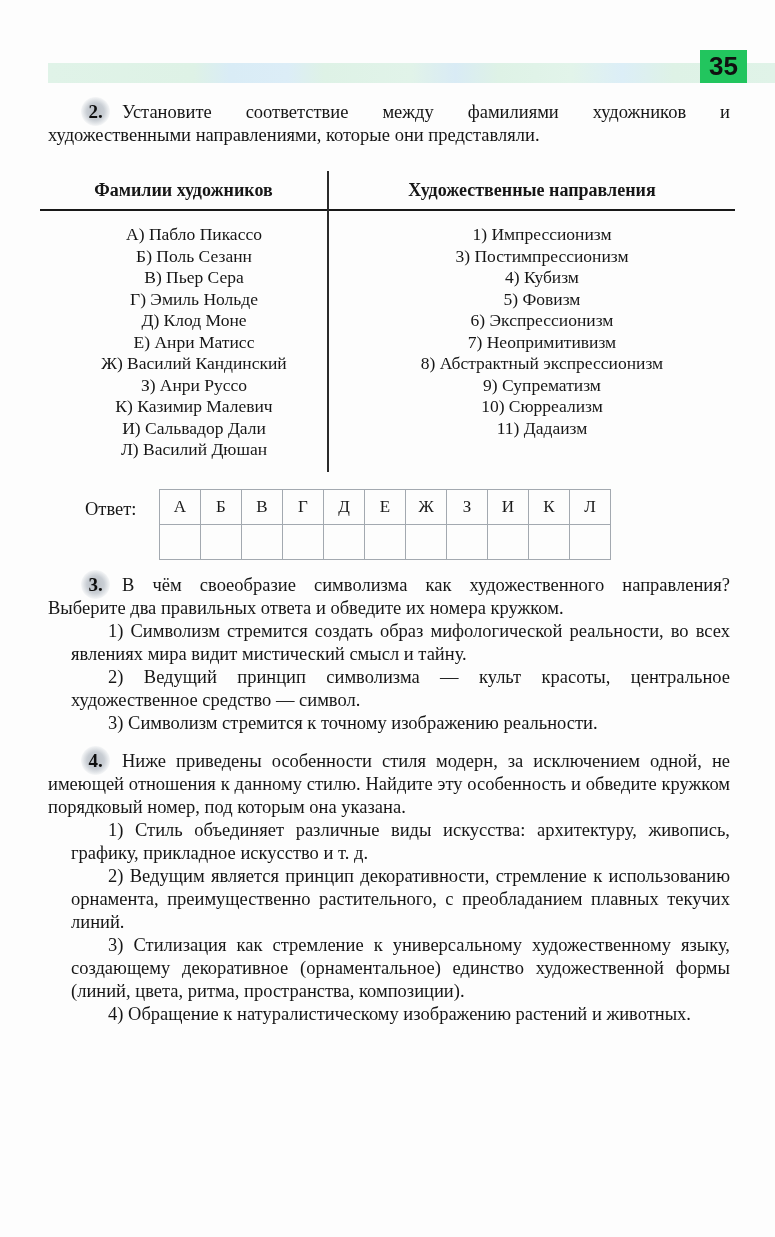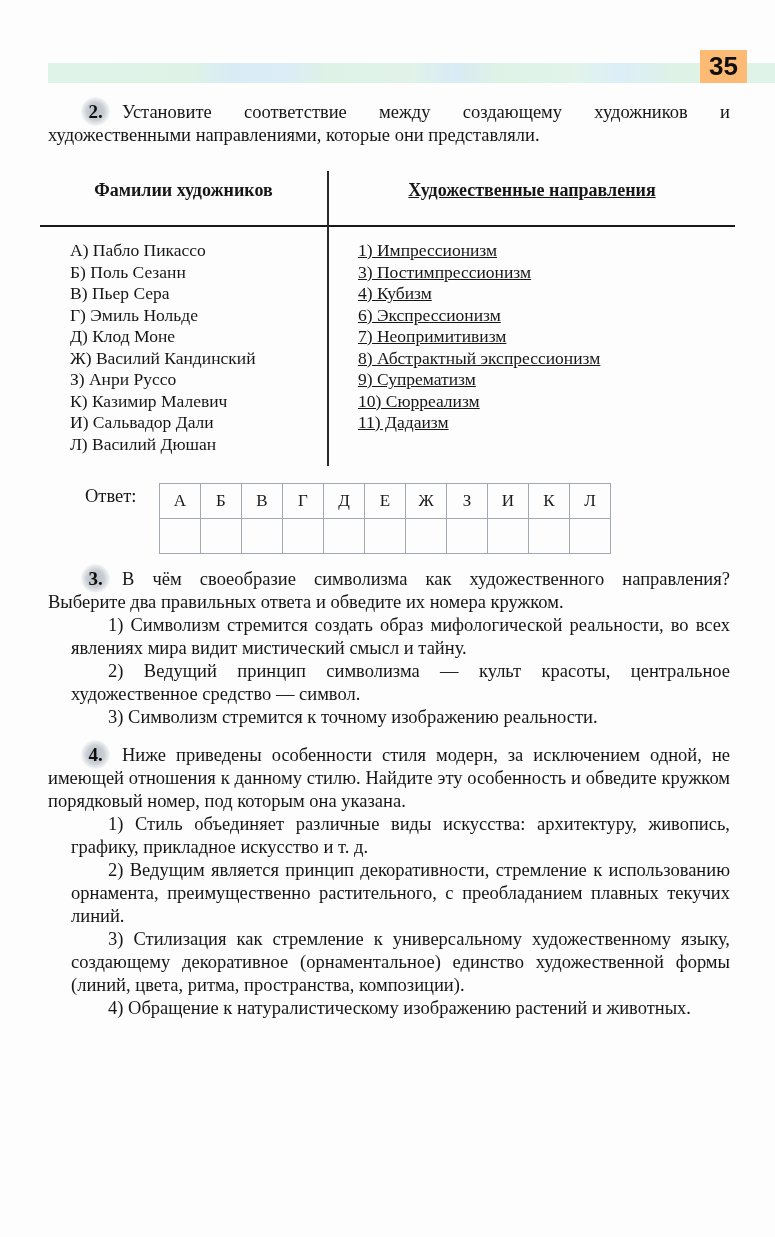--- a/index.html
+++ b/index.html
@@ -9,21 +9,21 @@
     font-family:"Liberation Serif", serif;
   }
   .top-bar {
     position:absolute; top:63px; left:48px; right:0; height:20px;
     background:linear-gradient(90deg,
       #e0f3e8 0%, #def2e6 20%, #d9ecf6 25%, #dcedf7 33%, #def2e6 38%,
       #e1f3e9 50%, #d9ebf5 56%, #def2e6 62%, #e2f4ea 72%, #dceef7 79%,
       #def2e6 86%, #e0f3e8 100%);
   }
   .page-num {
-    position:absolute; top:50px; right:28px; background:#fdba74;
+    position:absolute; top:50px; right:28px; background:#22c55e;
     padding:3px 9px 4px;
     font-family:"Liberation Sans", sans-serif; font-weight:bold;
     font-size:26px; line-height:1; color:#101010;
   }
   .content { position:absolute; left:48px; top:0; width:682px; }
   p { margin:0; text-align:justify; font-size:18.5px; line-height:23px; }
   .para-badge { position:relative; text-indent:74px; }
   .ex2-intro { margin-top:101px; }
   .ex3-intro { margin-top:14px; }
   .ex4-intro { margin-top:15px; }
@@ -32,70 +32,72 @@
     border-radius:50%; text-indent:0;
     background:radial-gradient(circle, #b9bec5 0%, #c9ced4 42%,
       rgba(230,233,236,0.65) 66%, rgba(253,253,253,0) 76%);
     display:flex; align-items:center; justify-content:center;
     font-weight:bold; font-size:19px; color:#0e0e0e;
   }
   .opt { text-indent:37px;margin-left:23px; }
   
   .match-table { display:flex; margin:24px 0 0 -8px; width:695px; }
   .mt-left  { width:287px; border-right:2px solid #2a2a2a; }
-  .mt-right { flex:1;text-decoration:underline; }
+  .mt-right { flex:1; }
   .mt-header {
     text-align:center; font-weight:bold; font-size:18px;
-    padding:8px 0 24px; border-bottom:2.5px solid #191919; line-height:22px;
+    padding:8px 0 8px; border-bottom:2.5px solid #191919; line-height:22px;
   }
   .mt-items { padding:13px 0 11px; }
   .mt-left  .mt-items { padding-left:21px; }
   .mt-right .mt-items { padding-left:20px; }
-  .mt-item { font-size:17.5px; line-height:21.5px; text-align:left; white-space:nowrap;margin-left:9px; }
+  .mt-item { font-size:17.5px; line-height:21.5px; text-align:center; white-space:nowrap; }
   
   .answer-row { display:flex; align-items:flex-start; margin-top:17px; }
-  .answer-label { font-size:18.5px; margin-left:37px; margin-top:3px; width:64px; }
+  .answer-label { font-size:18.5px; margin-left:37px; margin-top:10px; width:64px; }
   .answer-grid { border-collapse:collapse; margin-left:10px; border:1.5px solid #8d939a; }
   .answer-grid td {
     border:1.4px solid #a3a9b0; width:40px; height:34px; padding:0;
     text-align:center; vertical-align:middle; font-size:17px; color:#1b1b1b;
   }
 </style>
 </head>
 <body>
 
 <div class="top-bar"></div>
 <div class="page-num">35</div>
 
 <div class="content">
 
-  <p class="para-badge ex2-intro"><span class="badge">2.</span><span>Установите соответствие между создающему художников и художественными направлениями, которые они представляли.</span></p>
+  <p class="para-badge ex2-intro"><span class="badge">2.</span><span>Установите соответствие между фамилиями художников и художественными направлениями, которые они представляли.</span></p>
 
   <div class="match-table">
     <div class="mt-left">
       <div class="mt-header">Фамилии художников</div>
       <div class="mt-items">
         <div class="mt-item">А) Пабло Пикассо</div>
         <div class="mt-item">Б) Поль Сезанн</div>
         <div class="mt-item">В) Пьер Сера</div>
         <div class="mt-item">Г) Эмиль Нольде</div>
         <div class="mt-item">Д) Клод Моне</div>
+        <div class="mt-item">Е) Анри Матисс</div>
         <div class="mt-item">Ж) Василий Кандинский</div>
         <div class="mt-item">З) Анри Руссо</div>
         <div class="mt-item">К) Казимир Малевич</div>
         <div class="mt-item">И) Сальвадор Дали</div>
         <div class="mt-item">Л) Василий Дюшан</div>
       </div>
     </div>
     <div class="mt-right">
       <div class="mt-header">Художественные направления</div>
       <div class="mt-items">
         <div class="mt-item">1) Импрессионизм</div>
         <div class="mt-item">3) Постимпрессионизм</div>
         <div class="mt-item">4) Кубизм</div>
+        <div class="mt-item">5) Фовизм</div>
         <div class="mt-item">6) Экспрессионизм</div>
         <div class="mt-item">7) Неопримитивизм</div>
         <div class="mt-item">8) Абстрактный экспрессионизм</div>
         <div class="mt-item">9) Супрематизм</div>
         <div class="mt-item">10) Сюрреализм</div>
         <div class="mt-item">11) Дадаизм</div>
       </div>
     </div>
   </div>
 

